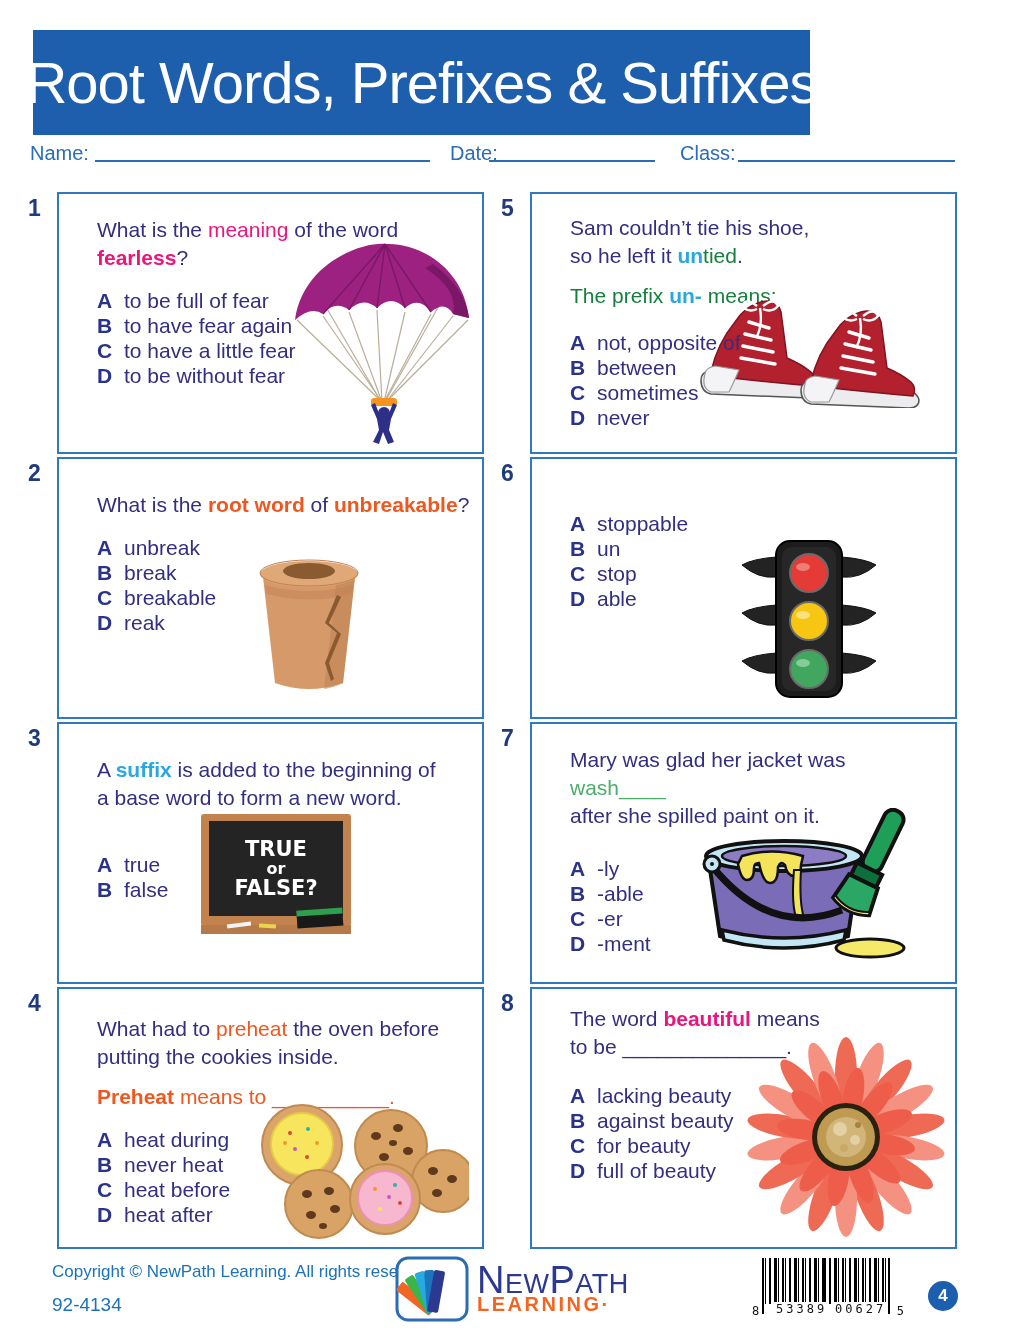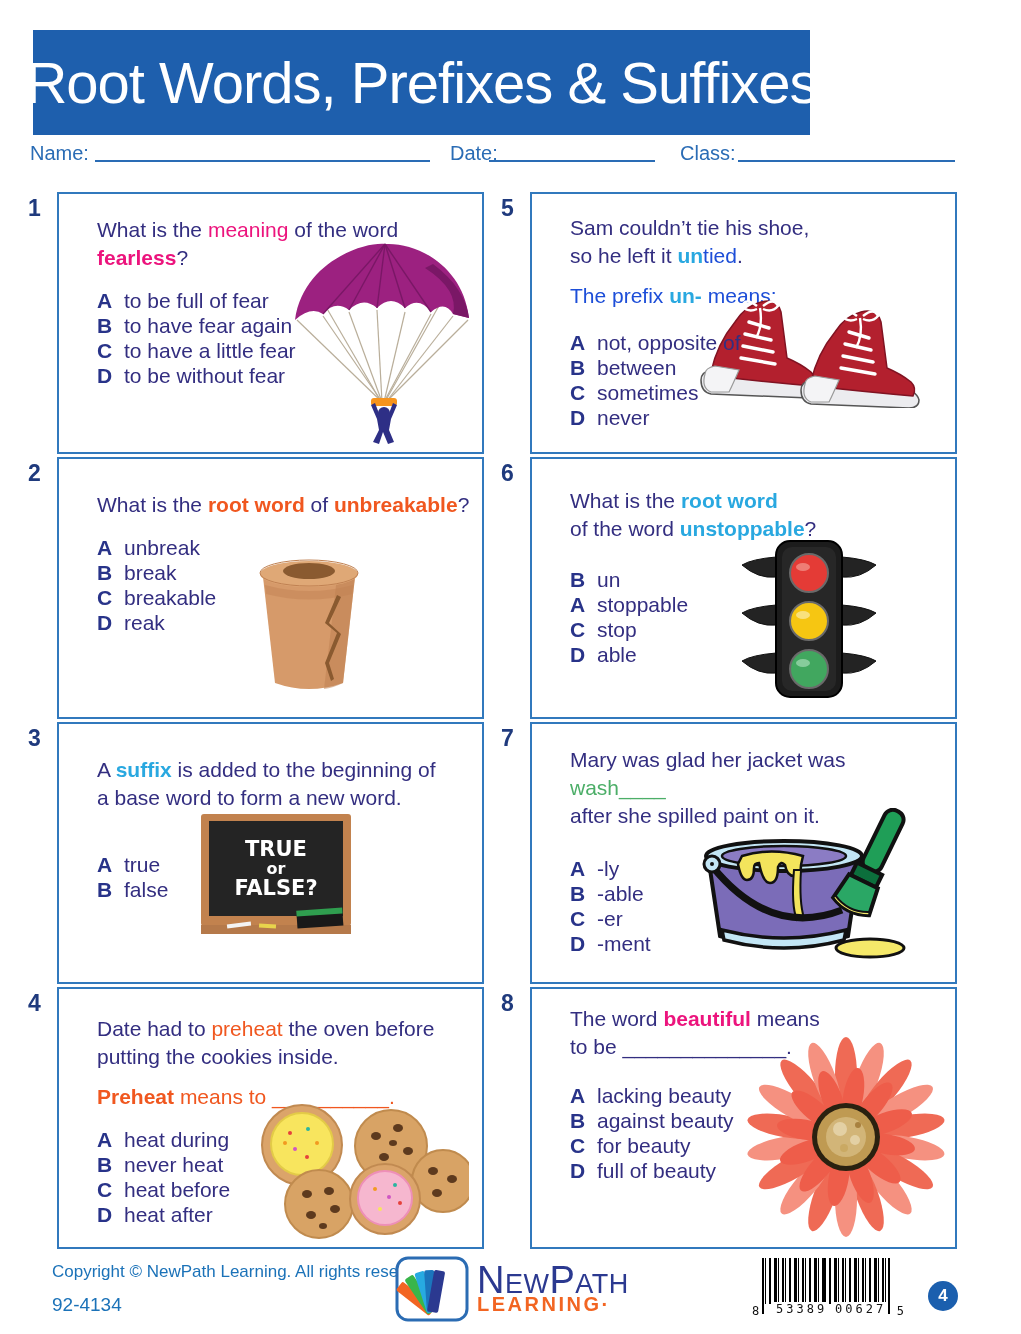--- a/index.html
+++ b/index.html
@@ -16,21 +16,21 @@
   .fline{position:absolute;top:20px;border-bottom:2px solid #2a6cb5;height:0;}
 
   
   .q{position:absolute;width:423px;height:258px;border:2px solid #3179bd;background:#fff;}
   .qn{position:absolute;left:-31px;top:1px;width:26px;font-size:23px;font-weight:bold;
       color:#1f3a7d;}
   .content{position:absolute;left:38px;top:24px;right:8px;color:#332e80;
            font-size:21px;line-height:28px;}
   .pk{color:#ec147d;} .pkb{color:#ec147d;font-weight:bold;}
   .or{color:#f0571f;} .orb{color:#f0571f;font-weight:bold;}
-  .cy{color:#1d4ed8;text-align:right;} .cyb{color:#29a8e0;font-weight:bold;}
+  .cy{color:#15803d;text-align:right;} .cyb{color:#29a8e0;font-weight:bold;}
   .gr{color:#4cae68;}
   .opts{position:relative;z-index:2;}
   .opt{line-height:25px;white-space:nowrap;}
   .ol{display:inline-block;width:27px;font-weight:bold;color:#283389;}
   .illu{position:absolute;z-index:1;}
 
   
   .board{position:absolute;left:142px;top:90px;width:150px;height:126px;}
   .board .frame{position:absolute;left:0;top:0;right:0;bottom:14px;background:#c2824e;border-radius:3px;}
   .board .slate{position:absolute;left:8px;top:7px;right:8px;bottom:24px;background:#242424;
@@ -174,21 +174,21 @@
       <div class="chalk1"></div>
       <div class="chalk2"></div>
       <div class="eraser"></div>
     </div>
   </div>
 
   <div class="q" style="left:57px;top:987px">
     <div class="qn">4</div>
     <div class="content" style="top:26px">
       <div class="prompt">
-        <span>Date had to </span><span class="or">preheat</span><span> the oven before</span><br>
+        <span>What had to </span><span class="or">preheat</span><span> the oven before</span><br>
         <span>putting the cookies inside.</span>
       </div>
       <div class="prompt" style="margin-top:12px">
         <span class="orb">Preheat</span><span class="or"> means to </span><span class="or">__________</span><span class="or">.</span>
       </div>
       <div class="opts" style="margin-top:16px">
         <div class="opt"><span class="ol">A</span><span>heat during</span></div>
         <div class="opt"><span class="ol">B</span><span>never heat</span></div>
         <div class="opt"><span class="ol">C</span><span>heat before</span></div>
         <div class="opt"><span class="ol">D</span><span>heat after</span></div>
@@ -280,27 +280,23 @@
         </g>
       </defs>
       <use href="#shoe"></use>
       <use href="#shoe" transform="translate(100,10)"></use>
     </svg>
   </div>
 
   <div class="q" style="left:530px;top:457px">
     <div class="qn">6</div>
     <div class="content" style="top:28px">
-      <div class="prompt">
-        <span>What is the </span><span class="cyb">root word</span><br>
-        <span>of the word </span><span class="cyb">unstoppable</span><span>?</span>
-      </div>
       <div class="opts" style="margin-top:24px">
+        <div class="opt"><span class="ol">A</span><span>stoppable</span></div>
         <div class="opt"><span class="ol">B</span><span>un</span></div>
-        <div class="opt"><span class="ol">A</span><span>stoppable</span></div>
         <div class="opt"><span class="ol">C</span><span>stop</span></div>
         <div class="opt"><span class="ol">D</span><span>able</span></div>
       </div>
     </div>
     <svg class="illu" style="left:180px;top:78px" width="195" height="164" viewBox="0 0 195 164">
       <defs>
         <g id="vis">
           <path d="M64,0 Q40,2 30,8 Q46,22 64,20 Z" fill="#232323" stroke="#111" stroke-width="1"></path>
           <path d="M130,0 Q154,2 164,8 Q148,22 130,20 Z" fill="#232323" stroke="#111" stroke-width="1"></path>
         </g>

